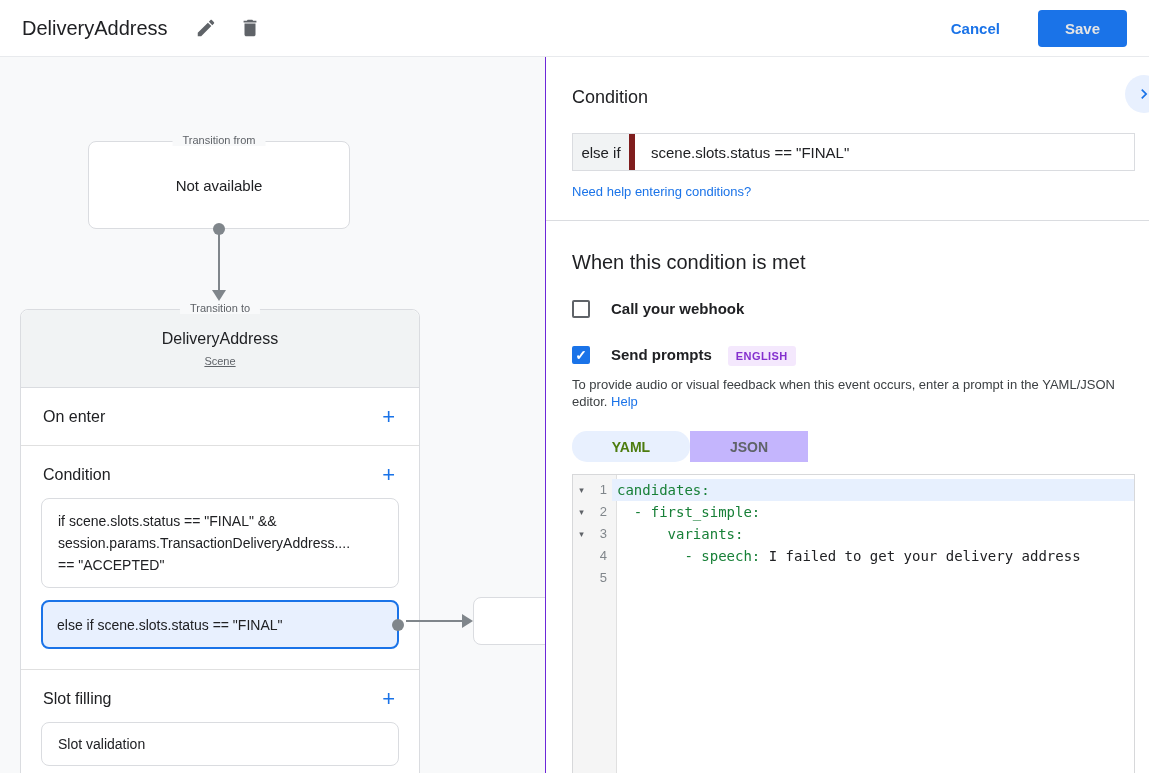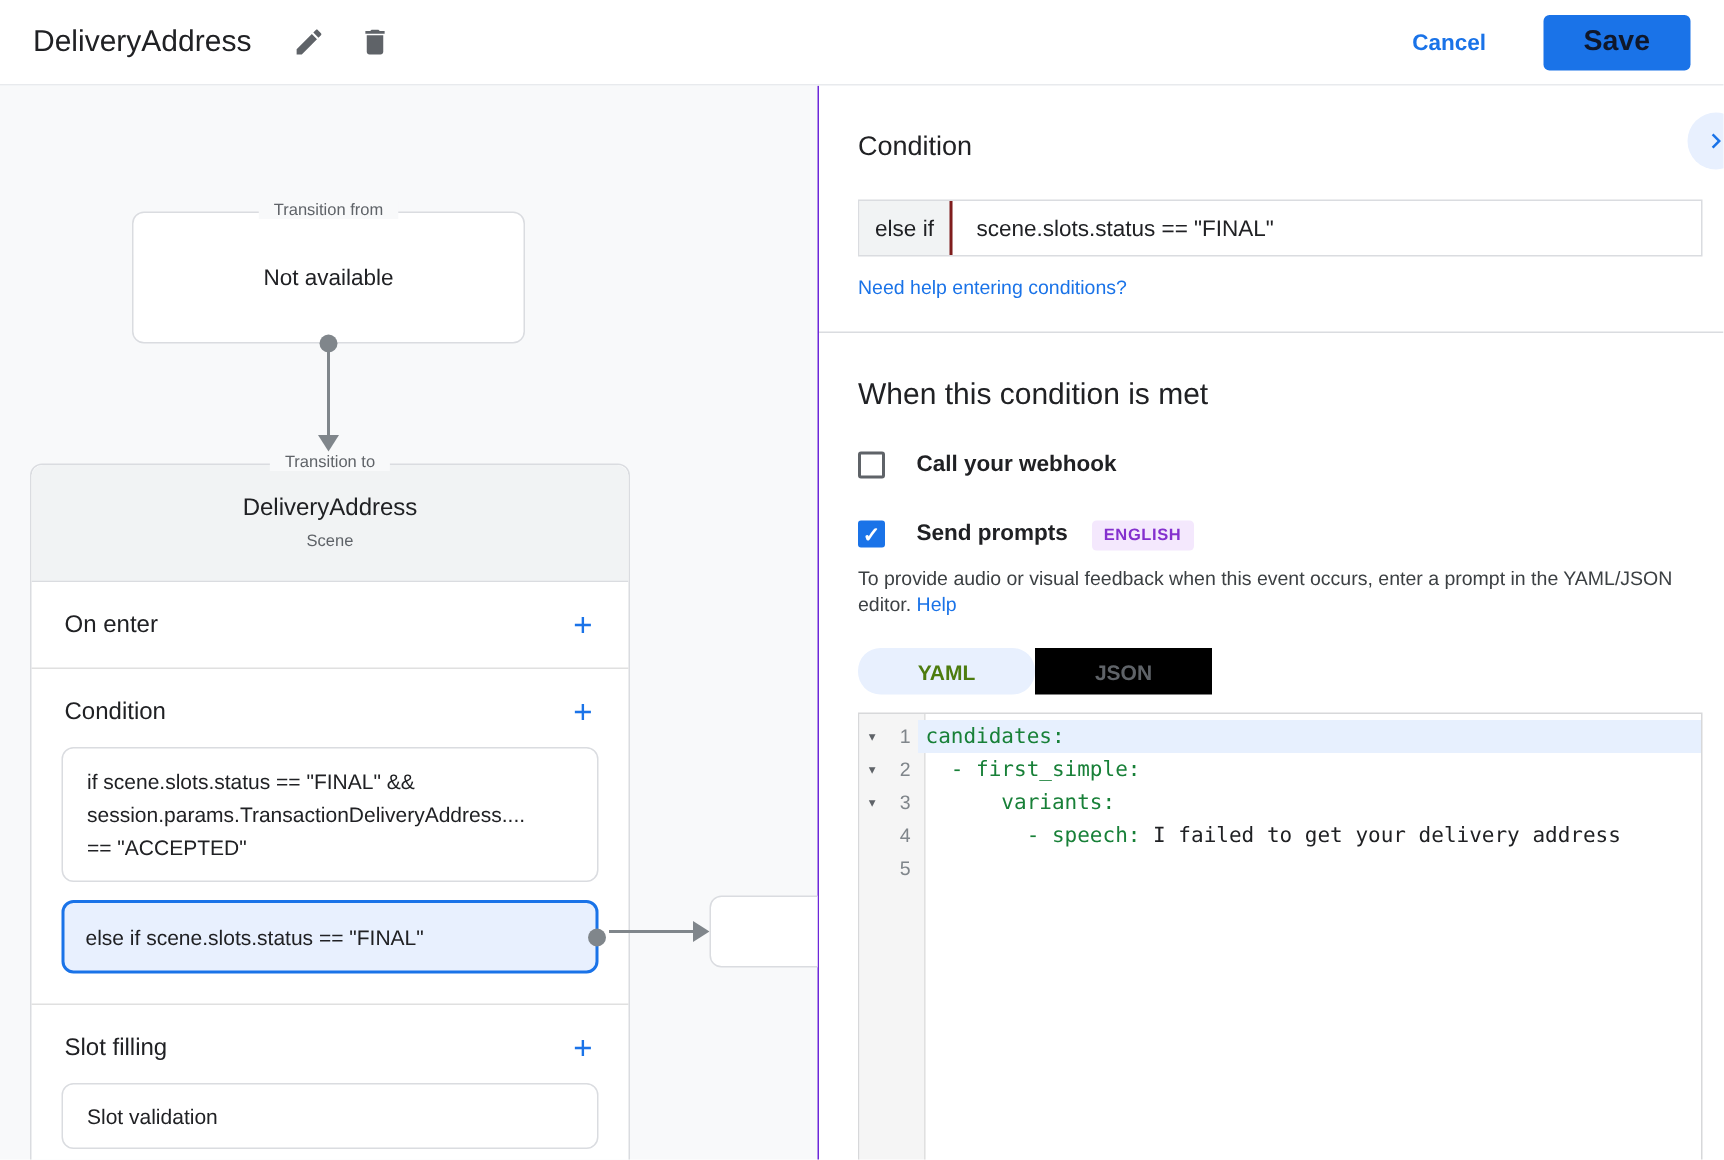--- a/index.html
+++ b/index.html
@@ -12,21 +12,21 @@
             display:flex; align-items:center; padding:0 22px; z-index:5; }
   .topbar-title { font-size:20px; color:#202124; }
   .icon-btn { width:24px; height:24px; border:none; background:transparent; cursor:pointer;
               display:flex; align-items:center; justify-content:center; padding:0; }
   .icon-btn svg { fill:#5f6368; }
   .topbar .icon-btn:first-of-type { margin-left:26px; }
   .topbar .icon-btn + .icon-btn { margin-left:20px; }
   .topbar-spacer { flex:1; }
   .cancel-link { color:#1a73e8; font-size:15px; font-weight:bold; background:none; border:none;
                  cursor:pointer; margin-right:38px; font-family:inherit;margin-left:37px; }
-  .save-btn { background:#1a73e8; color:#0f172a; font-size:19px; font-weight:bold; border:none;
+  .save-btn { background:#1a73e8; color:#e5e5e5; font-size:15px; font-weight:bold; border:none;
               border-radius:4px; height:37px; padding:0 27px; cursor:pointer; font-family:inherit; }
 
   
   .canvas { position:absolute; left:0; top:57px; width:546px; height:716px;
             background:#f8f9fa; border-right:1px solid #6d28d9; overflow:hidden; }
   .float-label { position:absolute; top:-8px; left:50%; transform:translateX(-50%);
                  background:#f8f9fa; padding:0 10px; font-size:11px; color:#5f6368;
                  white-space:nowrap; z-index:2; }
 
   .from-box { position:absolute; left:88px; top:84px; width:262px; height:88px;
@@ -40,21 +40,21 @@
   .v-arrowhead { position:absolute; left:212px; top:233px; width:0; height:0;
             border-left:7px solid transparent; border-right:7px solid transparent;
             border-top:11px solid #80868b; }
 
   .scene-card { position:absolute; left:20px; top:252px; width:400px; min-height:540px;
                 background:#fff; border:1px solid #dadce0; border-radius:8px 8px 0 0; }
   .scene-card-header { height:78px; background:#f1f3f4; border-bottom:1px solid #dadce0;
                        border-radius:8px 8px 0 0; display:flex; flex-direction:column;
                        align-items:center; justify-content:center; gap:7px; }
   .scene-name { font-size:16px; color:#202124; }
-  .scene-type { font-size:11px; color:#5f6368; }
+  .scene-type { font-size:11px; color:#5f6368;text-decoration:underline; }
 
   .sec-row { display:flex; align-items:center; justify-content:space-between;
              padding:0 24px 0 22px; }
   .on-enter { height:58px; border-bottom:1px solid #e0e0e0; }
   .card-section { padding:14px 0 20px; border-bottom:1px solid #e0e0e0; }
   .card-section:last-child { border-bottom:none; }
   .sec-head { height:30px; }
   .sec-title { font-size:16px; color:#202124; }
   .plus { color:#1a73e8; font-size:22px; font-weight:300; line-height:20px; cursor:pointer; }
 
@@ -80,21 +80,21 @@
   .panel { position:absolute; left:546px; top:57px; width:603px; height:716px;
            background:#fff; padding:0 14px 0 26px; overflow:hidden; }
   .panel-h1 { margin-top:30px; font-size:18px; font-weight:400; color:#202124; }
   .chevron-btn { position:absolute; top:18px; right:-14px; width:38px; height:38px;
                  border-radius:50%; background:#e8f0fe; border:none; cursor:pointer;
                  display:flex; align-items:center; justify-content:center; }
   .chevron-btn svg { fill:#1a73e8; }
 
   .cond-input-row { margin-top:25px; height:38px; border:1px solid #dadce0; display:flex;
                     align-items:stretch; background:#fff; }
-  .cond-prefix { width:62px; background:#f1f3f4; border-right:2px solid #7f1d1d;
+  .cond-prefix { width:62px; background:#f1f3f4; border-right:6px solid #7f1d1d;
                  display:flex; align-items:center; justify-content:center;
                  font-size:15px; color:#202124; flex:none; }
   .cond-value { flex:1; display:flex; align-items:center; padding:0 16px;
                 font-size:15px; color:#202124; cursor:text; }
   .help-link { display:inline-block; margin-top:13px; font-size:13px; color:#1a73e8;
                text-decoration:none; cursor:pointer; }
   .divider { margin:20px -14px 0 -26px; border-top:1px solid #dadce0; height:0; }
   .panel-h2 { margin-top:30px; font-size:20px; font-weight:400; color:#202124; }
 
   .check-row { margin-top:26px; display:flex; }
@@ -106,21 +106,21 @@
   .checkbox.checked { background:#1a73e8; border-color:#1a73e8; color:#fff; }
   .check-label { margin-left:21px; font-size:15px; font-weight:bold; color:#202124; }
   .lang-badge { margin-left:16px; background:#f4e8fd; color:#8430ce; font-size:11px;
                 font-weight:bold; letter-spacing:0.4px; padding:4px 8px; border-radius:3px; }
 
   .prompt-desc { margin-top:10px; font-size:13px; line-height:17px; color:#3c4043; max-width:552px; }
   .prompt-desc a { color:#1a73e8; text-decoration:none; cursor:pointer; }
 
   .tabs { margin-top:21px; display:flex; }
   .tab { width:118px; height:31px; display:flex; align-items:center; justify-content:center;
-         font-size:14px; font-weight:bold; color:#5f6368; cursor:pointer; background:#000000;
+         font-size:14px; font-weight:bold; color:#5f6368; cursor:pointer; background:#c4b5fd;
          border:none; font-family:inherit; }
   .tab.active { background:#e8f0fe; color:#4d7c0f;border-radius:15px; }
 
   .editor { position:relative; margin-top:12px; width:563px; height:320px;
             border:1px solid #d7d8da; background:#fff; padding-top:4px;
             font-family:"DejaVu Sans Mono", monospace; }
   .gutter-bg { position:absolute; left:0; top:0; bottom:0; width:44px; background:#f5f5f5;
                border-right:1px solid #e0e0e0; }
   .code-row { position:relative; display:flex; height:22px; line-height:22px; }
   .fold-cell { width:17px; flex:none; text-align:center; font-size:9px; color:#5f6368;

